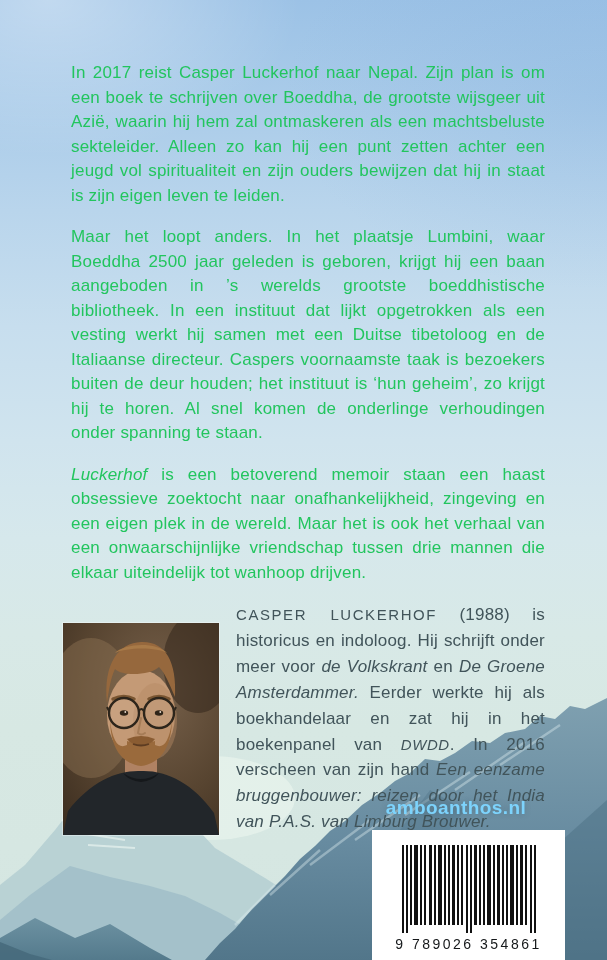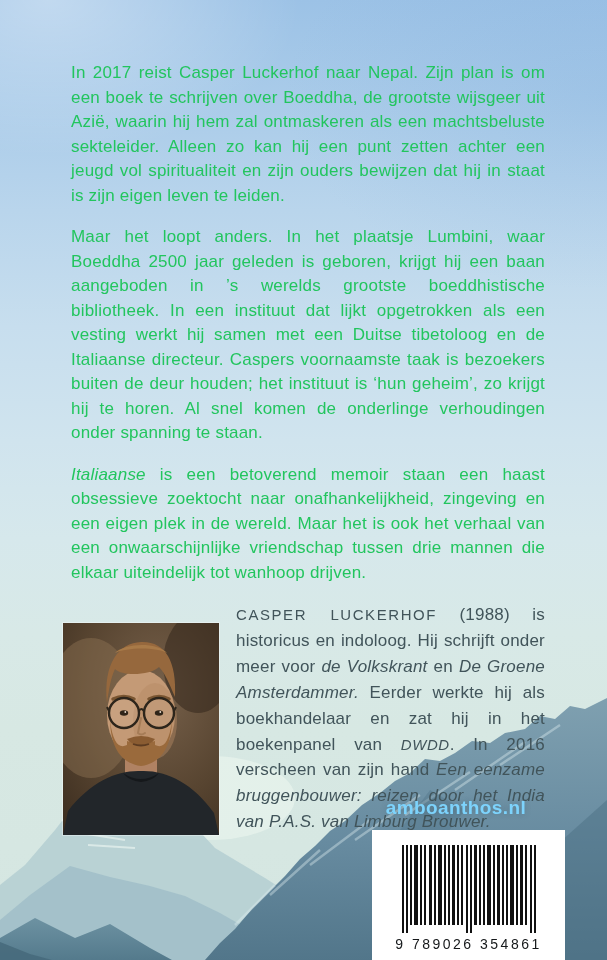--- a/index.html
+++ b/index.html
@@ -92,21 +92,21 @@
     <path d="M607,120 L540,180 L480,280 L607,280 Z" fill="#4c7083" opacity="0.5"></path>
     <path d="M430,110 L400,150 L430,175 L465,130 Z" fill="#55788c" opacity="0.45"></path>
 
     <path d="M0,258 L35,238 L75,258 L110,244 L150,268 L172,280 L0,280 Z" fill="url(#fgGrad)"></path>
     <path d="M0,262 L30,274 L52,280 L0,280 Z" fill="#476a7c" opacity="0.9"></path>
   </svg>
 
   <div class="content">
     <p>In 2017 reist Casper Luckerhof naar Nepal. Zijn plan is om een boek te schrijven over Boeddha, de grootste wijsgeer uit Azië, waarin hij hem zal ontmaskeren als een machtsbeluste sekteleider. Alleen zo kan hij een punt zetten achter een jeugd vol spiritualiteit en zijn ouders bewijzen dat hij in staat is zijn eigen leven te leiden.</p>
     <p>Maar het loopt anders. In het plaatsje Lumbini, waar Boeddha 2500 jaar geleden is geboren, krijgt hij een baan aangeboden in ’s werelds grootste boeddhistische bibliotheek. In een instituut dat lijkt opgetrokken als een vesting werkt hij samen met een Duitse tibetoloog en de Italiaanse directeur. Caspers voornaamste taak is bezoekers buiten de deur houden; het instituut is ‘hun geheim’, zo krijgt hij te horen. Al snel komen de onderlinge verhoudingen onder spanning te staan.</p>
-    <p><span class="seg-italic">Italiaanse</span><span class="seg-normal"> is een betoverend memoir staan een haast obsessieve zoektocht naar onafhankelijkheid, zingeving en een eigen plek in de wereld. Maar het is ook het verhaal van een onwaarschijnlijke vriendschap tussen drie mannen die elkaar uiteindelijk tot wanhoop drijven.</span></p>
+    <p><span class="seg-italic">Luckerhof</span><span class="seg-normal"> is een betoverend memoir staan een haast obsessieve zoektocht naar onafhankelijkheid, zingeving en een eigen plek in de wereld. Maar het is ook het verhaal van een onwaarschijnlijke vriendschap tussen drie mannen die elkaar uiteindelijk tot wanhoop drijven.</span></p>
 
     <div class="bio-row">
 
       <svg class="photo" viewBox="0 0 156 212" role="img">
         <defs>
           <radialGradient id="phBg" cx="0.62" cy="0.32" r="0.95">
             <stop offset="0" stop-color="#76604a"></stop>
             <stop offset="0.55" stop-color="#574430"></stop>
             <stop offset="1" stop-color="#382a1d"></stop>
           </radialGradient>

